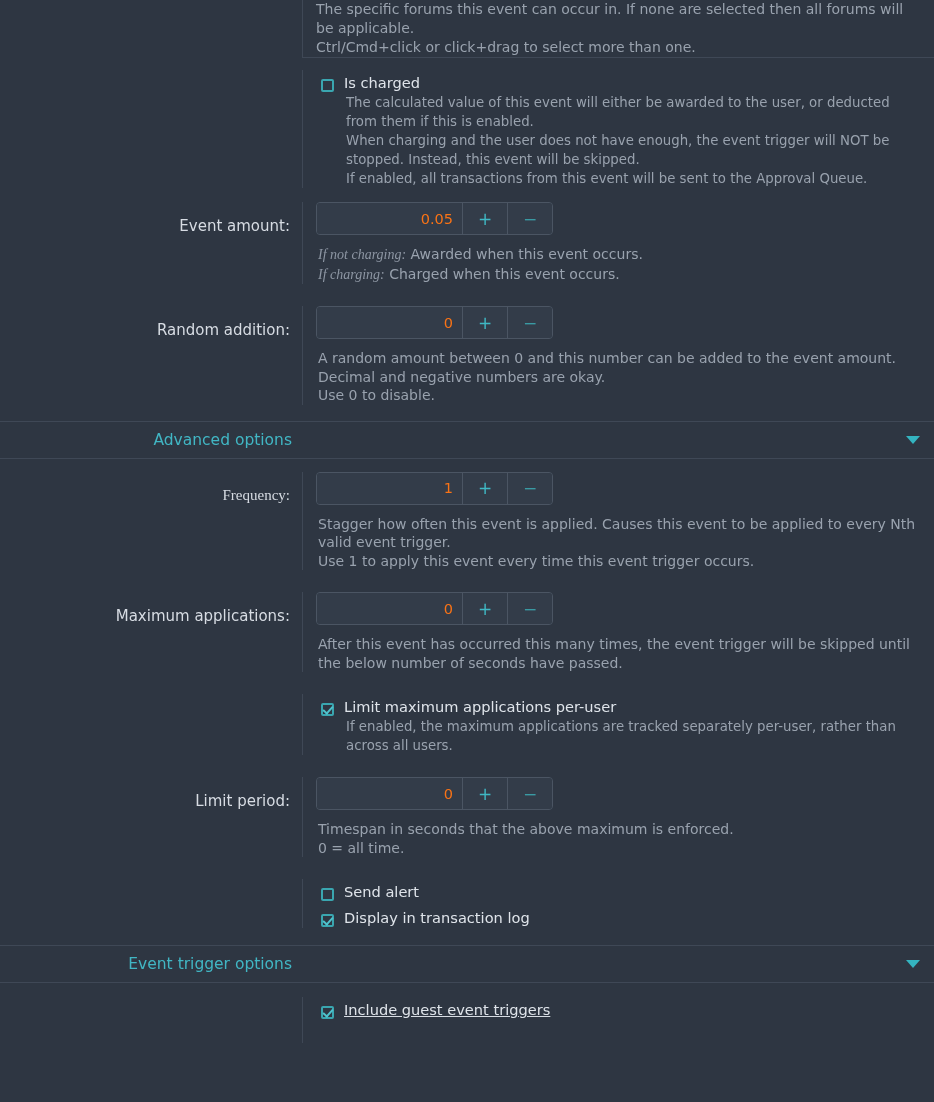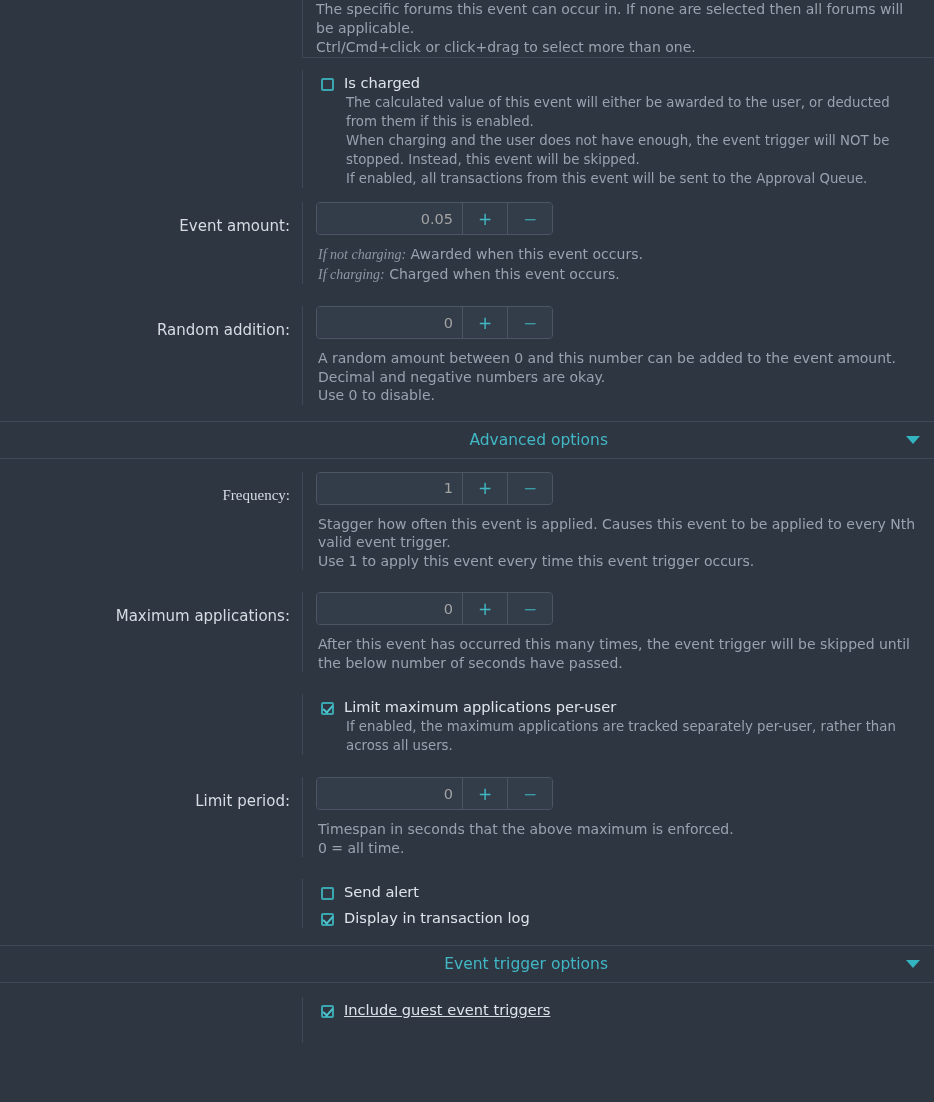--- a/index.html
+++ b/index.html
@@ -55,21 +55,21 @@
   }
 
   .hrule {
     border-bottom: 1px solid #3f4856;
     height: 0;
   }
 
   
   .chk-line {
     display: flex;
-    align-items: center;
+    align-items: flex-end;
     padding: 3px 0 1px 0;
   }
   .chk {
     width: 13px;
     height: 13px;
     flex: 0 0 13px;
     border: 2px solid #3aa6b0;
     border-radius: 2px;
     margin: 3px 10px 0 5px;
     position: relative;
@@ -107,21 +107,21 @@
     overflow: hidden;
     background: #333c49;
     height: 33px;
     margin: 0 0 0 2px;
   }
   .stepper input {
     width: 145px;
     background: #333c49;
     border: none;
     outline: none;
-    color: #a3a3a3;
+    color: #f97316;
     text-align: right;
     font-family: "DejaVu Sans", "Liberation Sans", sans-serif;
     font-size: 14.5px;
     padding: 0 9px 0 8px;
     height: 31px;
   }
   .stepper .sbtn {
     width: 45px;
     height: 31px;
     border-left: 1px solid #4b5563;
@@ -146,21 +146,20 @@
   
   .section-head {
     width: 934px;
     border-top: 1px solid #3f4856;
     border-bottom: 1px solid #3f4856;
     height: 38px;
     display: flex;
     align-items: center;
     position: relative;
     background: #2e3642;
-    justify-content: center;
   }
   .section-head .title {
     width: 302px;
     flex: 0 0 302px;
     text-align: right;
     padding-right: 10px;
     color: #41b6c4;
     font-size: 15.5px;
   }
   .section-head .caret {

